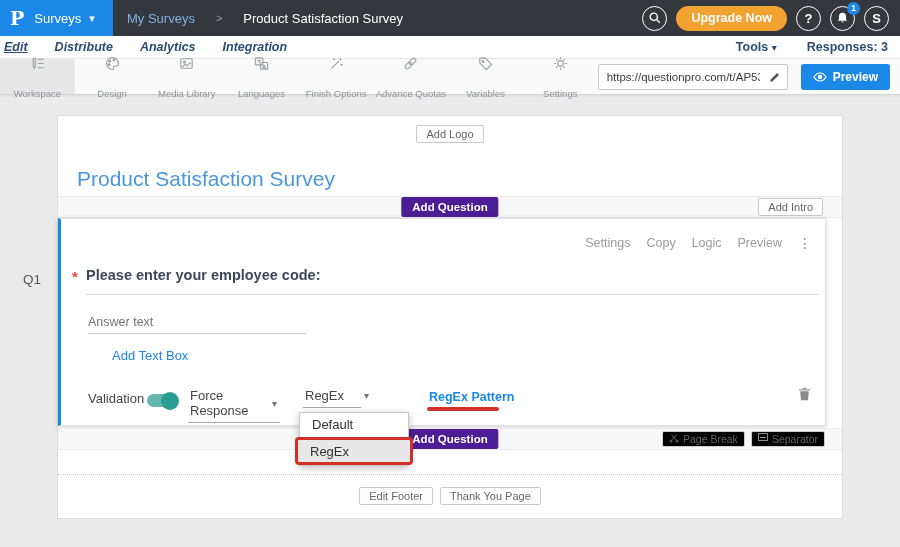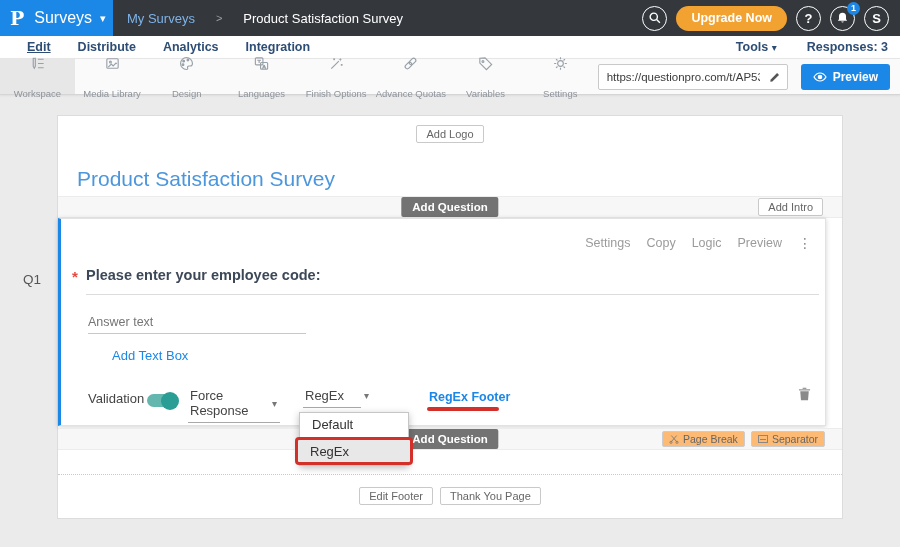--- a/index.html
+++ b/index.html
@@ -10,40 +10,40 @@
     -webkit-font-smoothing:antialiased;
   }
   svg { display:block; }
 
   
   .topbar { position:absolute; top:0; left:0; right:0; height:36px; background:#34373c;
             display:flex; align-items:center; z-index:10;}
   .logo-block { height:36px; width:113px; background:#1b87e6; color:#fff; display:flex;
                 align-items:center; padding:0 10px; cursor:pointer; }
   .logo-p { font-size:19px; font-weight:bold; font-family:"DejaVu Serif", serif; }
-  .logo-label { font-size:16px; margin-left:10px; }
+  .logo-label { font-size:13px; margin-left:10px; }
   .logo-caret { font-size:11px; margin-left:8px; }
   .breadcrumb { margin-left:14px; display:flex; align-items:center; gap:21px; font-size:13px; }
   .crumb-parent { color:#7fb3e8; cursor:pointer; }
   .crumb-sep { color:#9aa1ab; font-size:11px; }
   .crumb-current { color:#ffffff; }
   .topbar-right { margin-left:auto; display:flex; align-items:center; gap:9px; padding-right:11px; }
   .circle-btn { width:25px; height:25px; border:1.6px solid #fff; border-radius:50%;
                 display:flex; align-items:center; justify-content:center; color:#fff;
                 font-size:13px; font-weight:bold; cursor:pointer; position:relative; }
   .upgrade { background:#f2a230; color:#fff; border-radius:13px; height:25px; padding:0 15px;
              font-size:12.5px; font-weight:bold; display:flex; align-items:center; cursor:pointer; }
   .badge { position:absolute; top:-5px; right:-6px; background:#1b87e6; color:#fff; font-size:9px;
            min-width:13px; height:13px; border-radius:7px; display:flex; align-items:center;
            justify-content:center; font-weight:bold; padding:0 2px; }
 
   
   .nav { position:absolute; top:36px; left:0; right:0; height:22px; background:#fff;
          display:flex; align-items:center; font-size:12.5px; color:#2e4d75; font-weight:bold; }
-  .nav-tabs { display:flex; gap:27px; padding-left:27px; }
+  .nav-tabs { display:flex; gap:27px; padding-left:4px;font-style:italic; }
   .tab { cursor:pointer; }
   .tab.active { text-decoration:underline; }
   .nav-right { margin-left:auto; display:flex; gap:30px; padding-right:12px; align-items:center; }
   .nav-right .item { cursor:pointer; }
   .tools-caret { font-size:10px; }
 
   
   .toolbar { position:absolute; top:58px; left:0; right:0; height:37px; background:#fafafa;
              border-top:1px solid #e6e6e6; border-bottom:1px solid #d5d5d5;
              display:flex; align-items:stretch; box-shadow:0 1px 2px rgba(0,0,0,.06); }
@@ -70,27 +70,27 @@
   .btn-ghost { background:#fff; border:1px solid #c9c9c9; border-radius:2px; color:#666;
                font-size:11px; padding:2px 9px; cursor:pointer;
                font-family:"Liberation Sans", sans-serif; }
   .survey-title { margin:24px 0 0 19px; font-size:21px; font-weight:400; color:#4b96dc; }
   .strip { position:absolute; left:0; right:0; height:22px; background:#f7f7f7;
            border-top:1px solid #ececec; border-bottom:1px solid #ececec;
            display:flex; align-items:center; }
   .strip-top { top:80px; }
   .strip-bottom { top:312px; }
   .btn-primary { position:absolute; left:50%; transform:translateX(-50%);
-                 background:#737373; color:#fff; font-size:11.5px; font-weight:bold;
+                 background:#4c1d95; color:#fff; font-size:11.5px; font-weight:bold;
                  border:none; border-radius:2px; padding:4px 11px; cursor:pointer;
                  font-family:"Liberation Sans", sans-serif; }
   .add-intro-btn { position:absolute; right:19px; }
   .strip-right { position:absolute; right:17px; display:flex; gap:6px; }
-  .small-btn { background:#fdba74; border:1px solid #ccc; border-radius:2px; color:#666;
-               font-size:10.5px; padding:1px 6px; display:flex; align-items:center; gap:4px;
+  .small-btn { background:#000000; border:1px solid #ccc; border-radius:2px; color:#666;
+               font-size:10.5px; padding:1px 6px; display:flex; align-items:flex-start; gap:4px;
                cursor:pointer; font-family:"Liberation Sans", sans-serif; }
 
   
   .qblock { position:absolute; left:0; top:102px; width:768px; height:208px; background:#fff;
             border:1px solid #e2e2e2; border-left:3px solid #1b87e6;
             box-shadow:0 1px 5px rgba(0,0,0,.18); }
   .q-num { position:absolute; left:-38px; top:53px; color:#555; font-size:13.5px; }
   .q-menu { position:absolute; top:16px; right:13px; display:flex; gap:16px; color:#9b9b9b;
             font-size:12.5px; align-items:center; }
   .q-menu span { cursor:pointer; }
@@ -201,37 +201,37 @@
       <svg width="17" height="17" viewBox="0 0 18 18" fill="none" stroke="#98a0a8" stroke-width="1.2">
         <path d="M4.5 3.5v8.5l1.1 2 1.1-2V3.5z"></path>
           <path d="M9.5 4.5h6M9.5 9h6M9.5 13.5h6"></path>
       </svg>
     </span>
     <span class="tool-label">Workspace</span>
   </div>
   <div class="tool">
     <span>
       <svg width="17" height="17" viewBox="0 0 18 18" fill="none" stroke="#98a0a8" stroke-width="1.2">
-        <rect x="3" y="4" width="12" height="10" rx="1"></rect>
-          <circle cx="6.8" cy="7.5" r="1"></circle>
-        <path d="M4.5 12.8l3.2-3.2 2 2 3-3 .8.8"></path>
-      </svg>
-    </span>
-    <span class="tool-label">Media Library</span>
-  </div>
-  <div class="tool">
-    <span>
-      <svg width="17" height="17" viewBox="0 0 18 18" fill="none" stroke="#98a0a8" stroke-width="1.2">
         <path d="M9 2.7a6.3 6.3 0 1 0 0 12.6c1.3 0 1.6-.8 1.2-1.6-.5-1 .1-2 1.3-2h1.4c1.5 0 2.4-1 2.4-2.7A6.3 6.3 0 0 0 9 2.7z"></path>
         <circle cx="6" cy="6.5" r=".9" fill="#98a0a8"></circle>
           <circle cx="10.5" cy="5.3" r=".9" fill="#98a0a8"></circle>
           <circle cx="5.3" cy="10.3" r=".9" fill="#98a0a8"></circle>
       </svg>
     </span>
     <span class="tool-label">Design</span>
+  </div>
+  <div class="tool">
+    <span>
+      <svg width="17" height="17" viewBox="0 0 18 18" fill="none" stroke="#98a0a8" stroke-width="1.2">
+        <rect x="3" y="4" width="12" height="10" rx="1"></rect>
+          <circle cx="6.8" cy="7.5" r="1"></circle>
+        <path d="M4.5 12.8l3.2-3.2 2 2 3-3 .8.8"></path>
+      </svg>
+    </span>
+    <span class="tool-label">Media Library</span>
   </div>
   <div class="tool">
     <span>
       <svg width="17" height="17" viewBox="0 0 18 18" fill="none" stroke="#98a0a8" stroke-width="1.2">
         <rect x="2.5" y="3" width="8" height="7.5" rx="1"></rect>
           <rect x="8" y="8" width="7.5" height="7" rx="1"></rect>
         <path d="M4.5 5.5h4M6.5 5v3.5M10 13h3.5M11.7 10.5l-1.6 4M11.8 10.5l1.6 4"></path>
       </svg>
     </span>
     <span class="tool-label">Languages</span>
@@ -338,21 +338,21 @@
     <div class="dd-trigger dd-force">
       <span>Force Response</span>
       <span class="dd-caret">▾</span>
     </div>
 
     <div class="dd-trigger dd-regex">
       <span>RegEx</span>
       <span class="dd-caret">▾</span>
     </div>
 
-    <div class="regex-pattern">RegEx Footer</div>
+    <div class="regex-pattern">RegEx Pattern</div>
     <div class="red-underline"></div>
 
     <span class="trash-btn">
       <span>
         <svg width="13" height="15" viewBox="0 0 14 16" fill="#8a8a8a">
           <path d="M1 3.5h12v1.2H1z"></path>
             <path d="M5 1.8h4v1.2H5z"></path>
           <path d="M2.4 5.5h9.2l-.8 9.7H3.2z"></path>
         </svg>
       </span>

